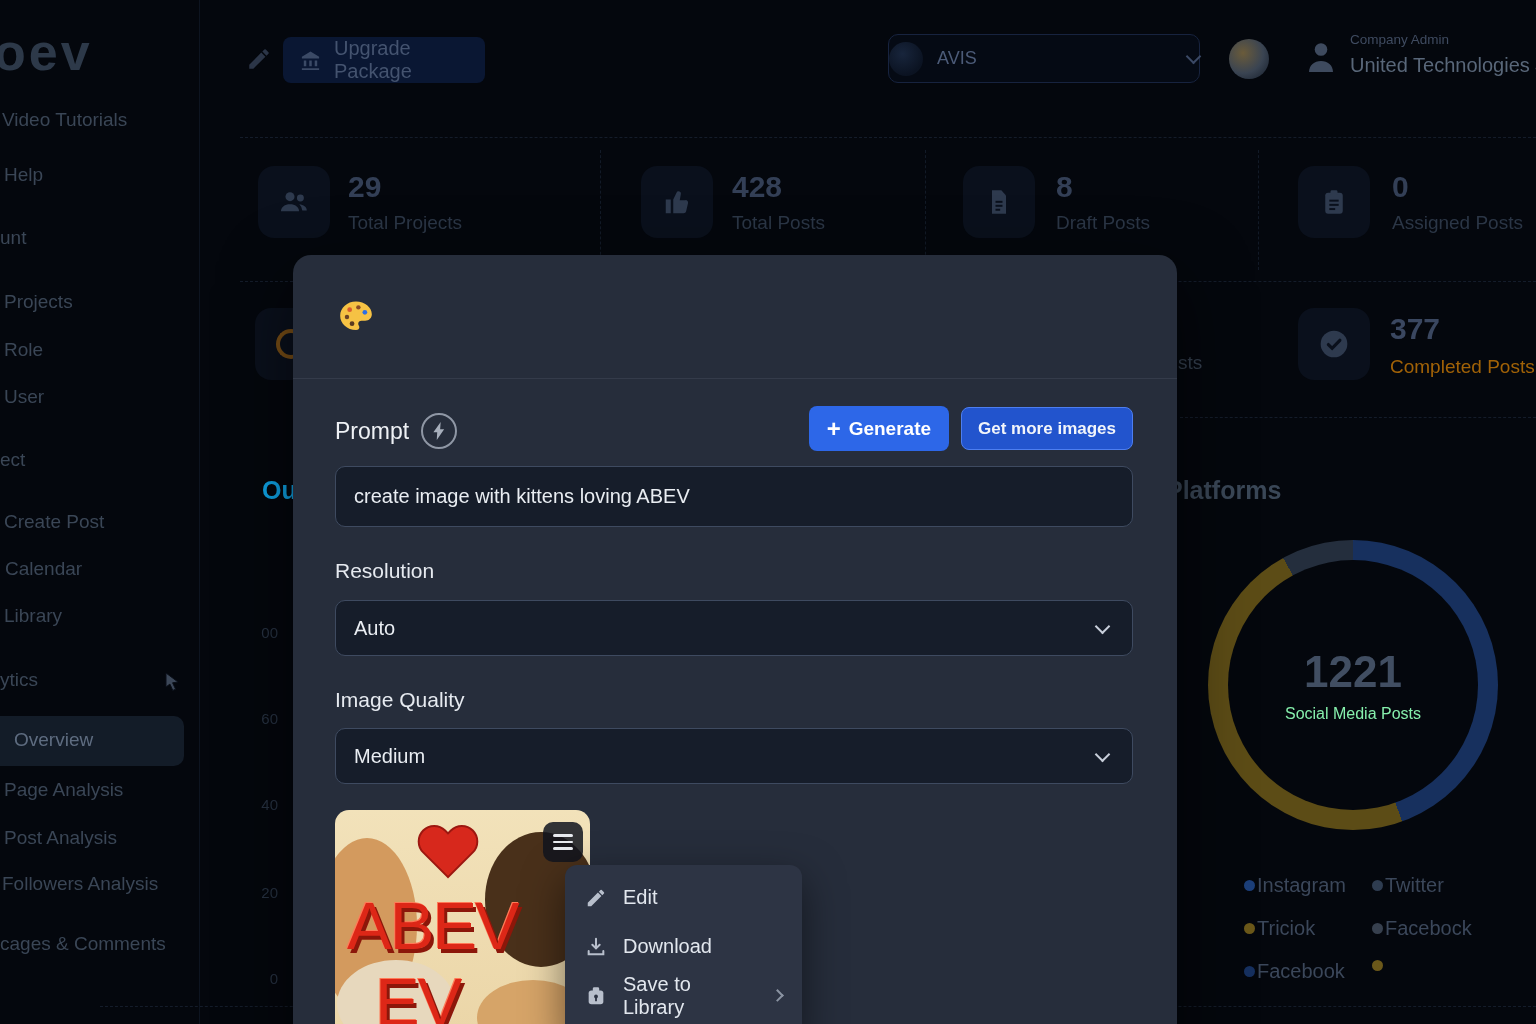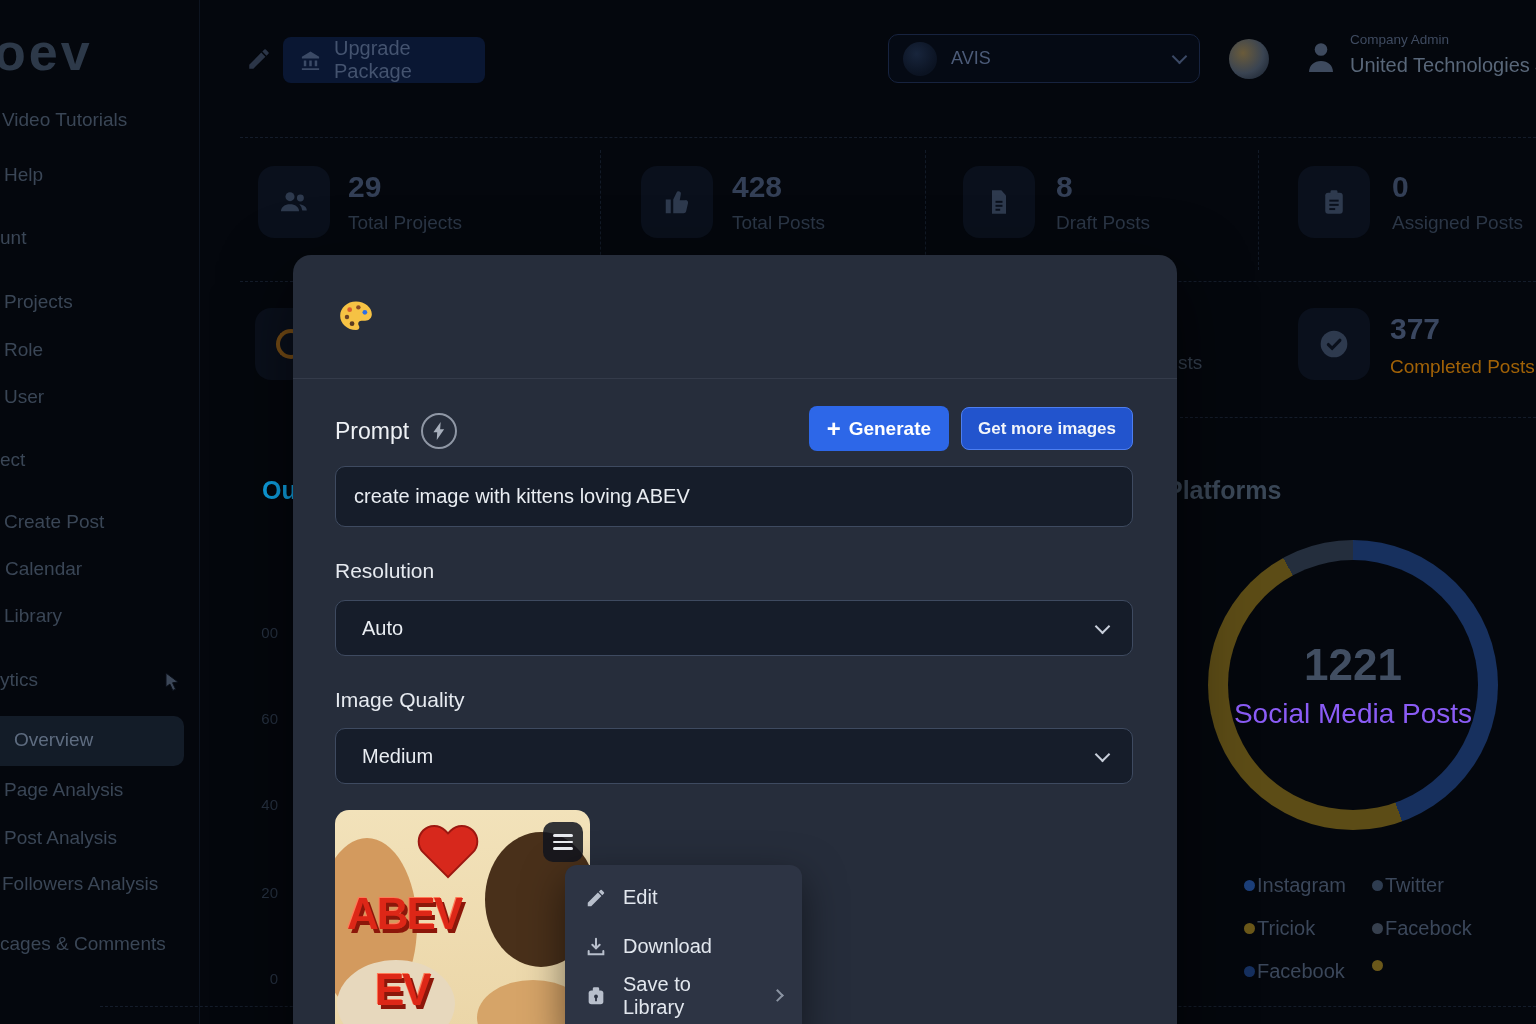--- a/index.html
+++ b/index.html
@@ -10,61 +10,61 @@
   
   .backdrop{position:absolute;inset:0;z-index:1}
   .logo{position:absolute;left:-6px;top:22px;font-size:52px;font-weight:bold;letter-spacing:3px;color:#2d3949}
   .sidebar-border{position:absolute;left:199px;top:0;bottom:0;width:1px;background:#0d1420}
   .nav-item{position:absolute;font-size:19px;color:#3a4656;white-space:nowrap;cursor:default}
   .nav-active-bg{position:absolute;left:0;top:716px;width:184px;height:50px;background:#131c28;border-radius:0 10px 10px 0}
   .dash-h{position:absolute;border-top:1px dashed #141c2a}
   .dash-v{position:absolute;border-left:1px dashed #121a27}
   .topbtn{position:absolute;left:283px;top:37px;width:202px;height:46px;background:#0a1733;border-radius:8px;display:flex;align-items:center;gap:12px;padding:0 16px;color:#43506e}
   .topbtn .lbl{font-size:20px;color:#44536f}
-  .wspick{position:absolute;left:888px;top:34px;width:312px;height:49px;border:1px solid #17233f;border-radius:10px;background:#050a14;display:flex;align-items:center;gap:14px;padding:0 14px}
+  .wspick{position:absolute;left:888px;top:34px;width:312px;height:49px;border:1px solid #17233f;border-radius:10px;background:#050a14;display:flex;align-items:center;gap:14px;padding:0 0}
   .wspick .wsname{font-size:18px;color:#4c5b78}
   .ws-avatar{width:34px;height:34px;border-radius:50%;background:radial-gradient(circle at 40% 35%,#18253c,#0b1322 70%)}
   .chev-dn{width:11px;height:11px;border-right:2px solid #3b4965;border-bottom:2px solid #3b4965;transform:rotate(45deg);margin-top:-5px}
   .avatar{position:absolute;left:1229px;top:39px;width:40px;height:40px;border-radius:50%;background:radial-gradient(circle at 35% 35%,#6a5b3a,#3a4452 55%,#141d2a)}
   .who-role{position:absolute;left:1350px;top:32px;font-size:13.5px;color:#3f4b60}
   .who-name{position:absolute;left:1350px;top:54px;width:186px;font-size:20px;color:#596779;white-space:nowrap;overflow:hidden}
   .tile{position:absolute;width:72px;height:72px;background:#0a101c;border-radius:16px;color:#2e3a4e;display:flex;align-items:center;justify-content:center}
   .stat-num{position:absolute;font-size:30px;font-weight:bold;color:#333f56}
   .stat-label{position:absolute;font-size:19px;color:#2b3646;white-space:nowrap}
   .tick{position:absolute;font-size:15px;color:#273242;width:30px;text-align:right}
   .bg-title{position:absolute;font-size:25px;font-weight:bold;color:#0ea5e9;white-space:nowrap}
   .platforms-title{position:absolute;left:1166px;top:476px;font-size:25px;font-weight:bold;color:#3a4757}
   .donut{position:absolute;left:1208px;top:540px;width:290px;height:290px;border-radius:50%}
   .donut-hole{position:absolute;left:20px;top:20px;width:250px;height:250px;border-radius:50%;background:#04070d;display:flex;flex-direction:column;align-items:center;justify-content:center;gap:8px}
   .donut-val{font-size:44px;font-weight:bold;color:#414e62}
-  .donut-cap{font-size:28px;color:#8b5cf6}
+  .donut-cap{font-size:16px;color:#86efac}
   .lgd{position:absolute;display:flex;align-items:center;gap:2px}
   .lgd .dot{width:11px;height:11px;border-radius:50%}
   .lgd .txt{font-size:20px;color:#3b475a;white-space:nowrap}
   
   .modal{position:absolute;left:293px;top:255px;width:884px;height:820px;background:#262d3b;border-radius:18px;box-shadow:0 24px 70px rgba(0,0,0,.6);z-index:10}
   .modal-head{position:absolute;left:0;top:0;right:0;height:124px;border-bottom:1px solid #343b4a;display:flex;align-items:center;gap:18px;padding:0 44px}
   .modal-title{font-size:31px;font-weight:bold;color:#f4f6f9;text-shadow:0 1px 2px rgba(0,0,0,.5)}
   .plabel{position:absolute;font-size:21px;color:#e6eaf0}
   .prompt-row{position:absolute;left:42px;top:158px;display:flex;align-items:center;gap:12px}
   .prompt-lbl{font-size:23px;color:#eef1f5}
   .bolt-circ{width:36px;height:36px;border:2.5px solid #8f97a5;border-radius:50%;display:flex;align-items:center;justify-content:center;color:#a7afbc}
   .btn-row{position:absolute;right:44px;top:151px;display:flex;gap:12px;align-items:center}
   .btn-generate{height:45px;padding:0 18px;border:none;border-radius:8px;background:#2d67e8;color:#fff;font-size:19px;font-weight:bold;display:flex;align-items:center;gap:8px;font-family:inherit;cursor:pointer}
   .btn-generate .plus{font-size:24px;font-weight:bold;line-height:0}
   .btn-getmore{height:43px;padding:0 16px;border:1px solid #4d7ef0;border-radius:8px;background:#2254cd;color:#f2f5fa;font-size:17px;font-weight:bold;font-family:inherit;cursor:pointer}
   .txt-input{position:absolute;left:42px;top:211px;width:798px;height:61px;background:#161d2a;border:1px solid #3e4a60;border-radius:10px;color:#e9edf2;font-size:20px;padding:0 18px;font-family:inherit}
-  .select{position:absolute;left:42px;width:798px;height:56px;background:#161d2a;border:1px solid #3e4a60;border-radius:10px;display:flex;align-items:center;padding:0 26px;cursor:pointer}
+  .select{position:absolute;left:42px;width:798px;height:56px;background:#161d2a;border:1px solid #3e4a60;border-radius:10px;display:flex;align-items:center;padding:0 18px;cursor:pointer}
   .select .val{font-size:20px;color:#e9edf2}
   .select .chev{position:absolute;right:24px;top:20px;width:11px;height:11px;border-right:2.4px solid #c8cfda;border-bottom:2.4px solid #c8cfda;transform:rotate(45deg)}
   
   .thumb{position:absolute;left:42px;top:555px;width:255px;height:290px;border-radius:14px;background:linear-gradient(#f2e2ba,#e9d2a2);overflow:hidden}
   .blob{position:absolute;border-radius:50%}
   .heart{position:absolute;left:82px;top:12px;width:62px;height:58px}
-  .abev-txt{position:absolute;font-weight:bold;color:#dd2717;letter-spacing:-2px;text-shadow:3px 4px 0 #8c170a,-1px -1px 0 #ff7a57;font-size:44px;line-height:1}
+  .abev-txt{position:absolute;font-weight:normal;color:#dd2717;letter-spacing:-2px;text-shadow:3px 4px 0 #8c170a,-1px -1px 0 #ff7a57;font-size:67px;line-height:1}
   .hamburger{position:absolute;left:250px;top:567px;width:40px;height:40px;background:rgba(16,20,30,.85);border-radius:10px;display:flex;flex-direction:column;justify-content:center;gap:4px;align-items:center;cursor:pointer}
   .hamburger i{display:block;width:20px;height:2.6px;background:#e8ebf0;border-radius:2px}
   
   .ctx{position:absolute;left:565px;top:865px;width:237px;height:175px;background:#2d3444;border-radius:12px;box-shadow:0 14px 40px rgba(0,0,0,.5);z-index:30;padding-top:8px}
   .ctx-item{height:49px;display:flex;align-items:center;gap:16px;padding:0 20px;cursor:pointer;color:#b8bfcc}
   .ctx-item .txt{font-size:20px;color:#e2e7ee}
   .ctx-chev{margin-left:auto;width:9px;height:9px;border-right:2.2px solid #8a93a2;border-bottom:2.2px solid #8a93a2;transform:rotate(-45deg)}
   .cursor{position:absolute;left:164px;top:672px;z-index:40}
 </style>
 </head>

